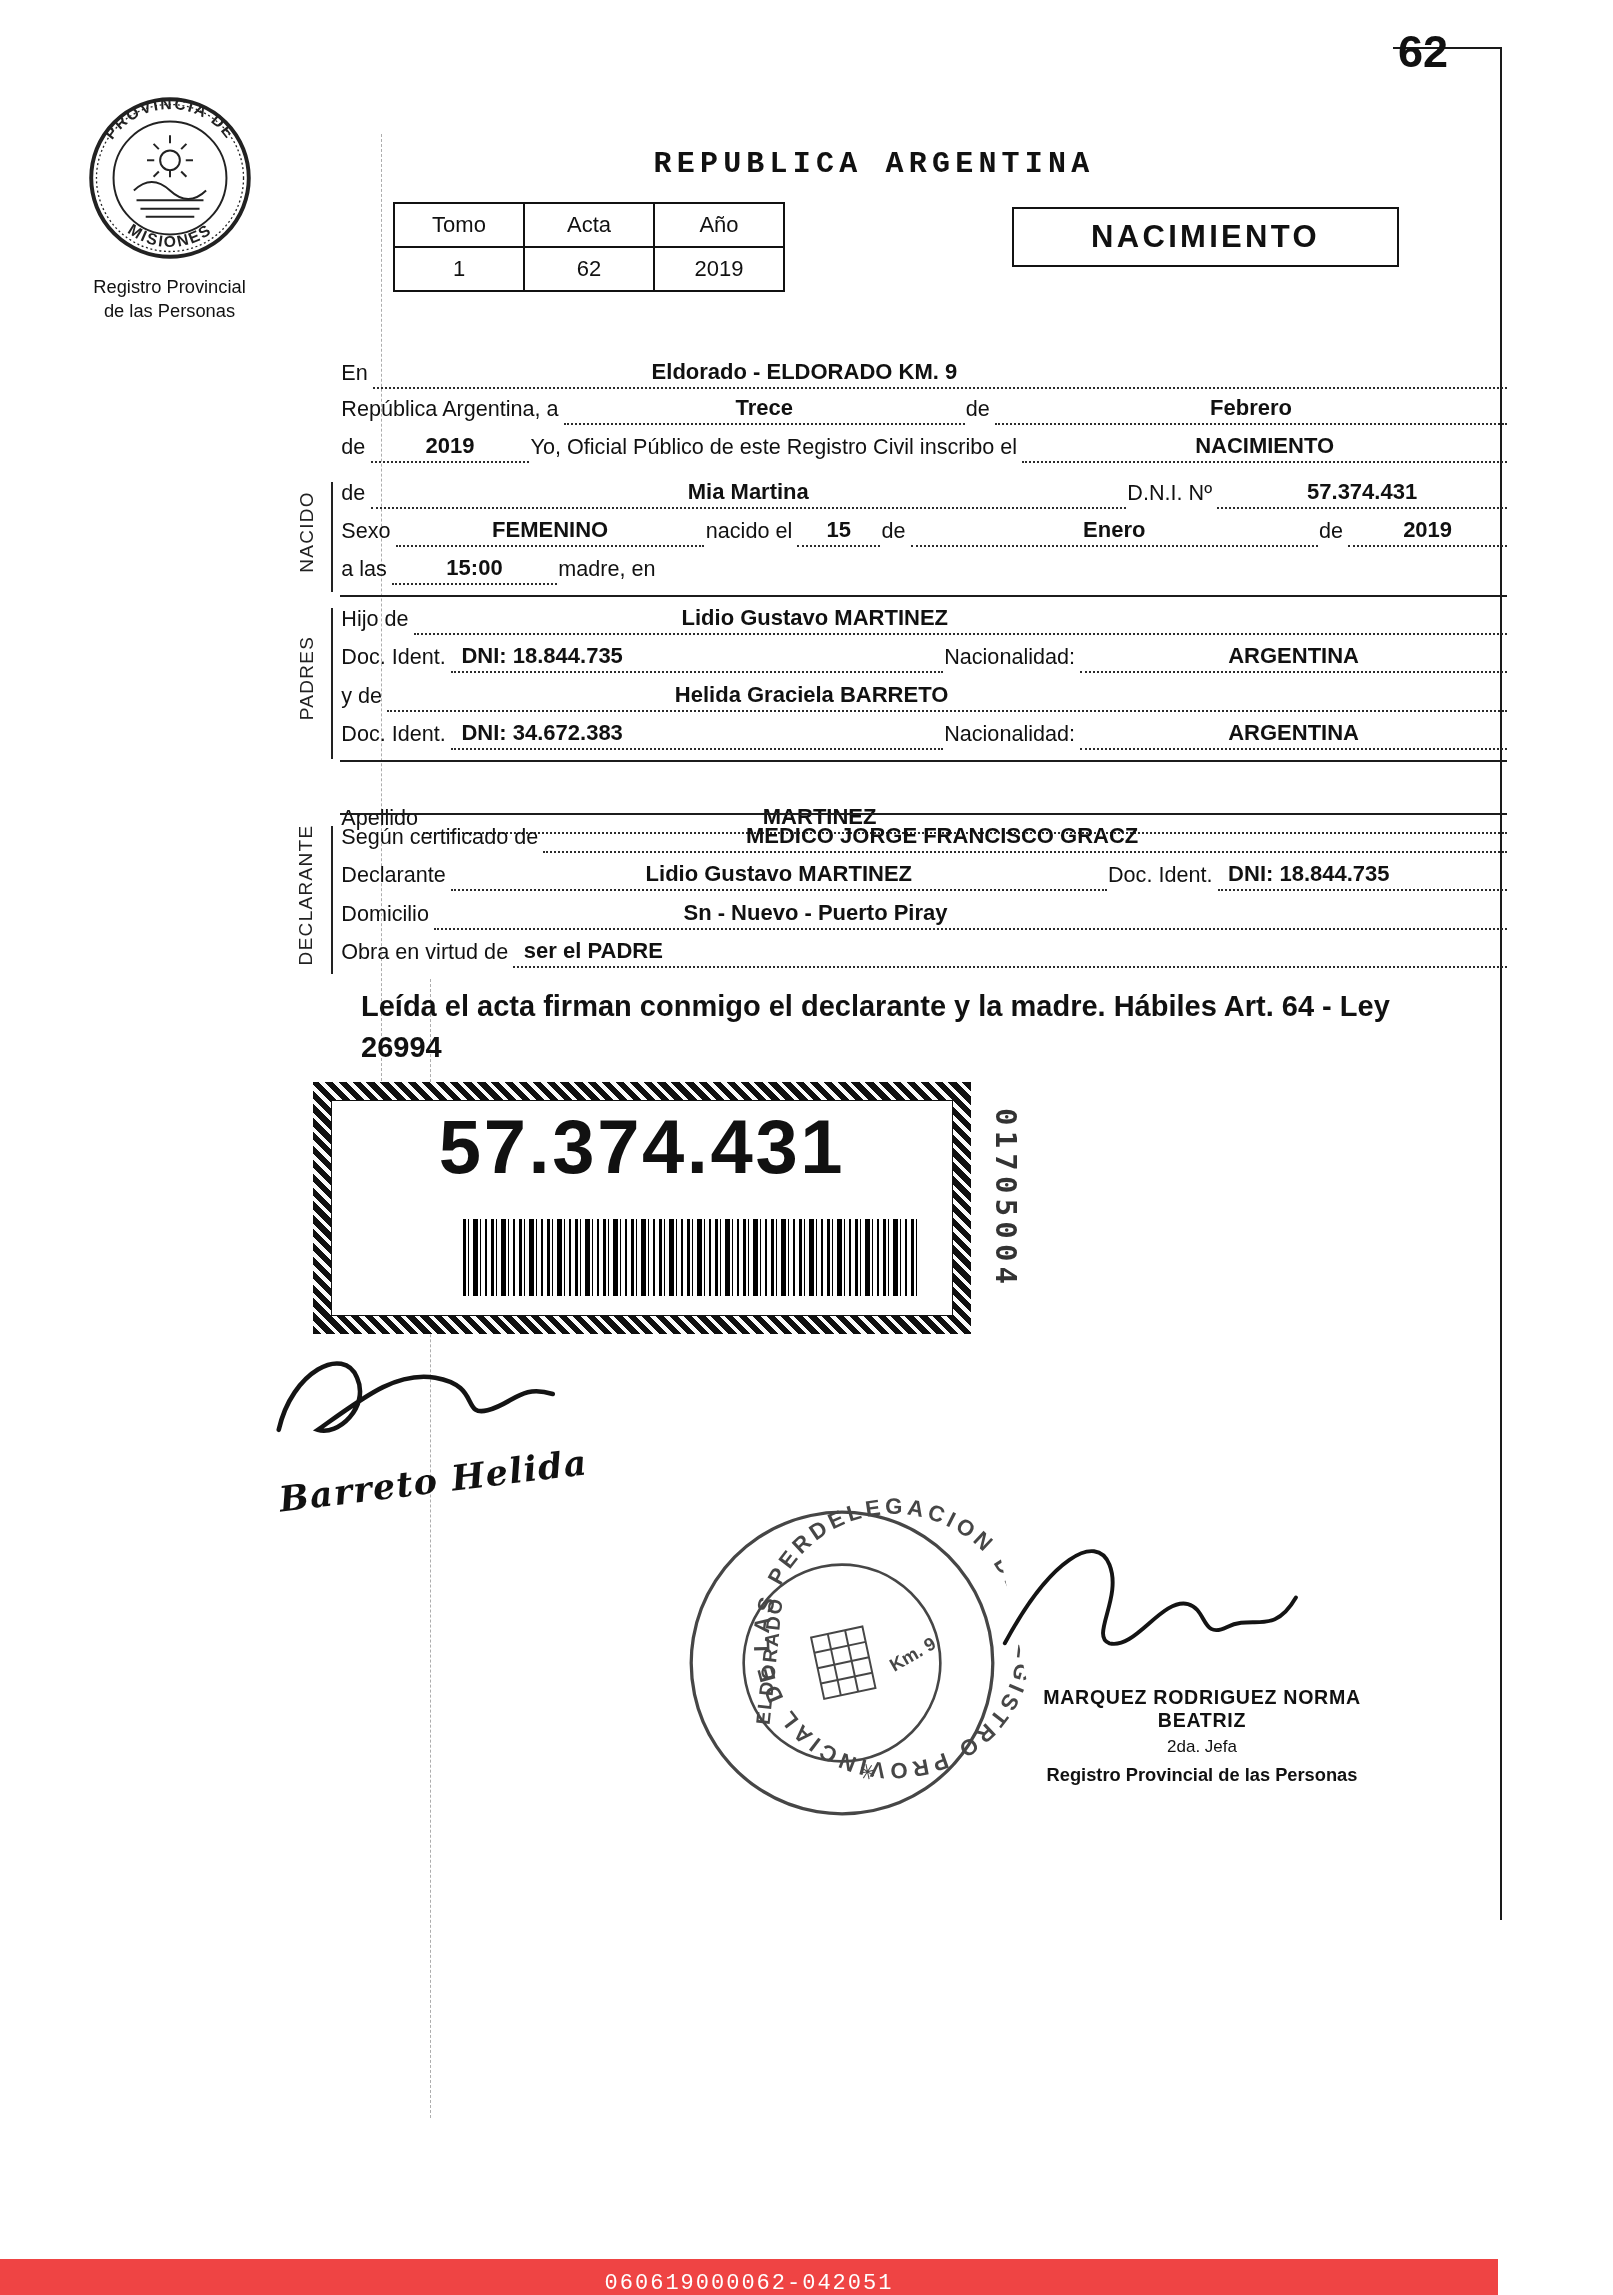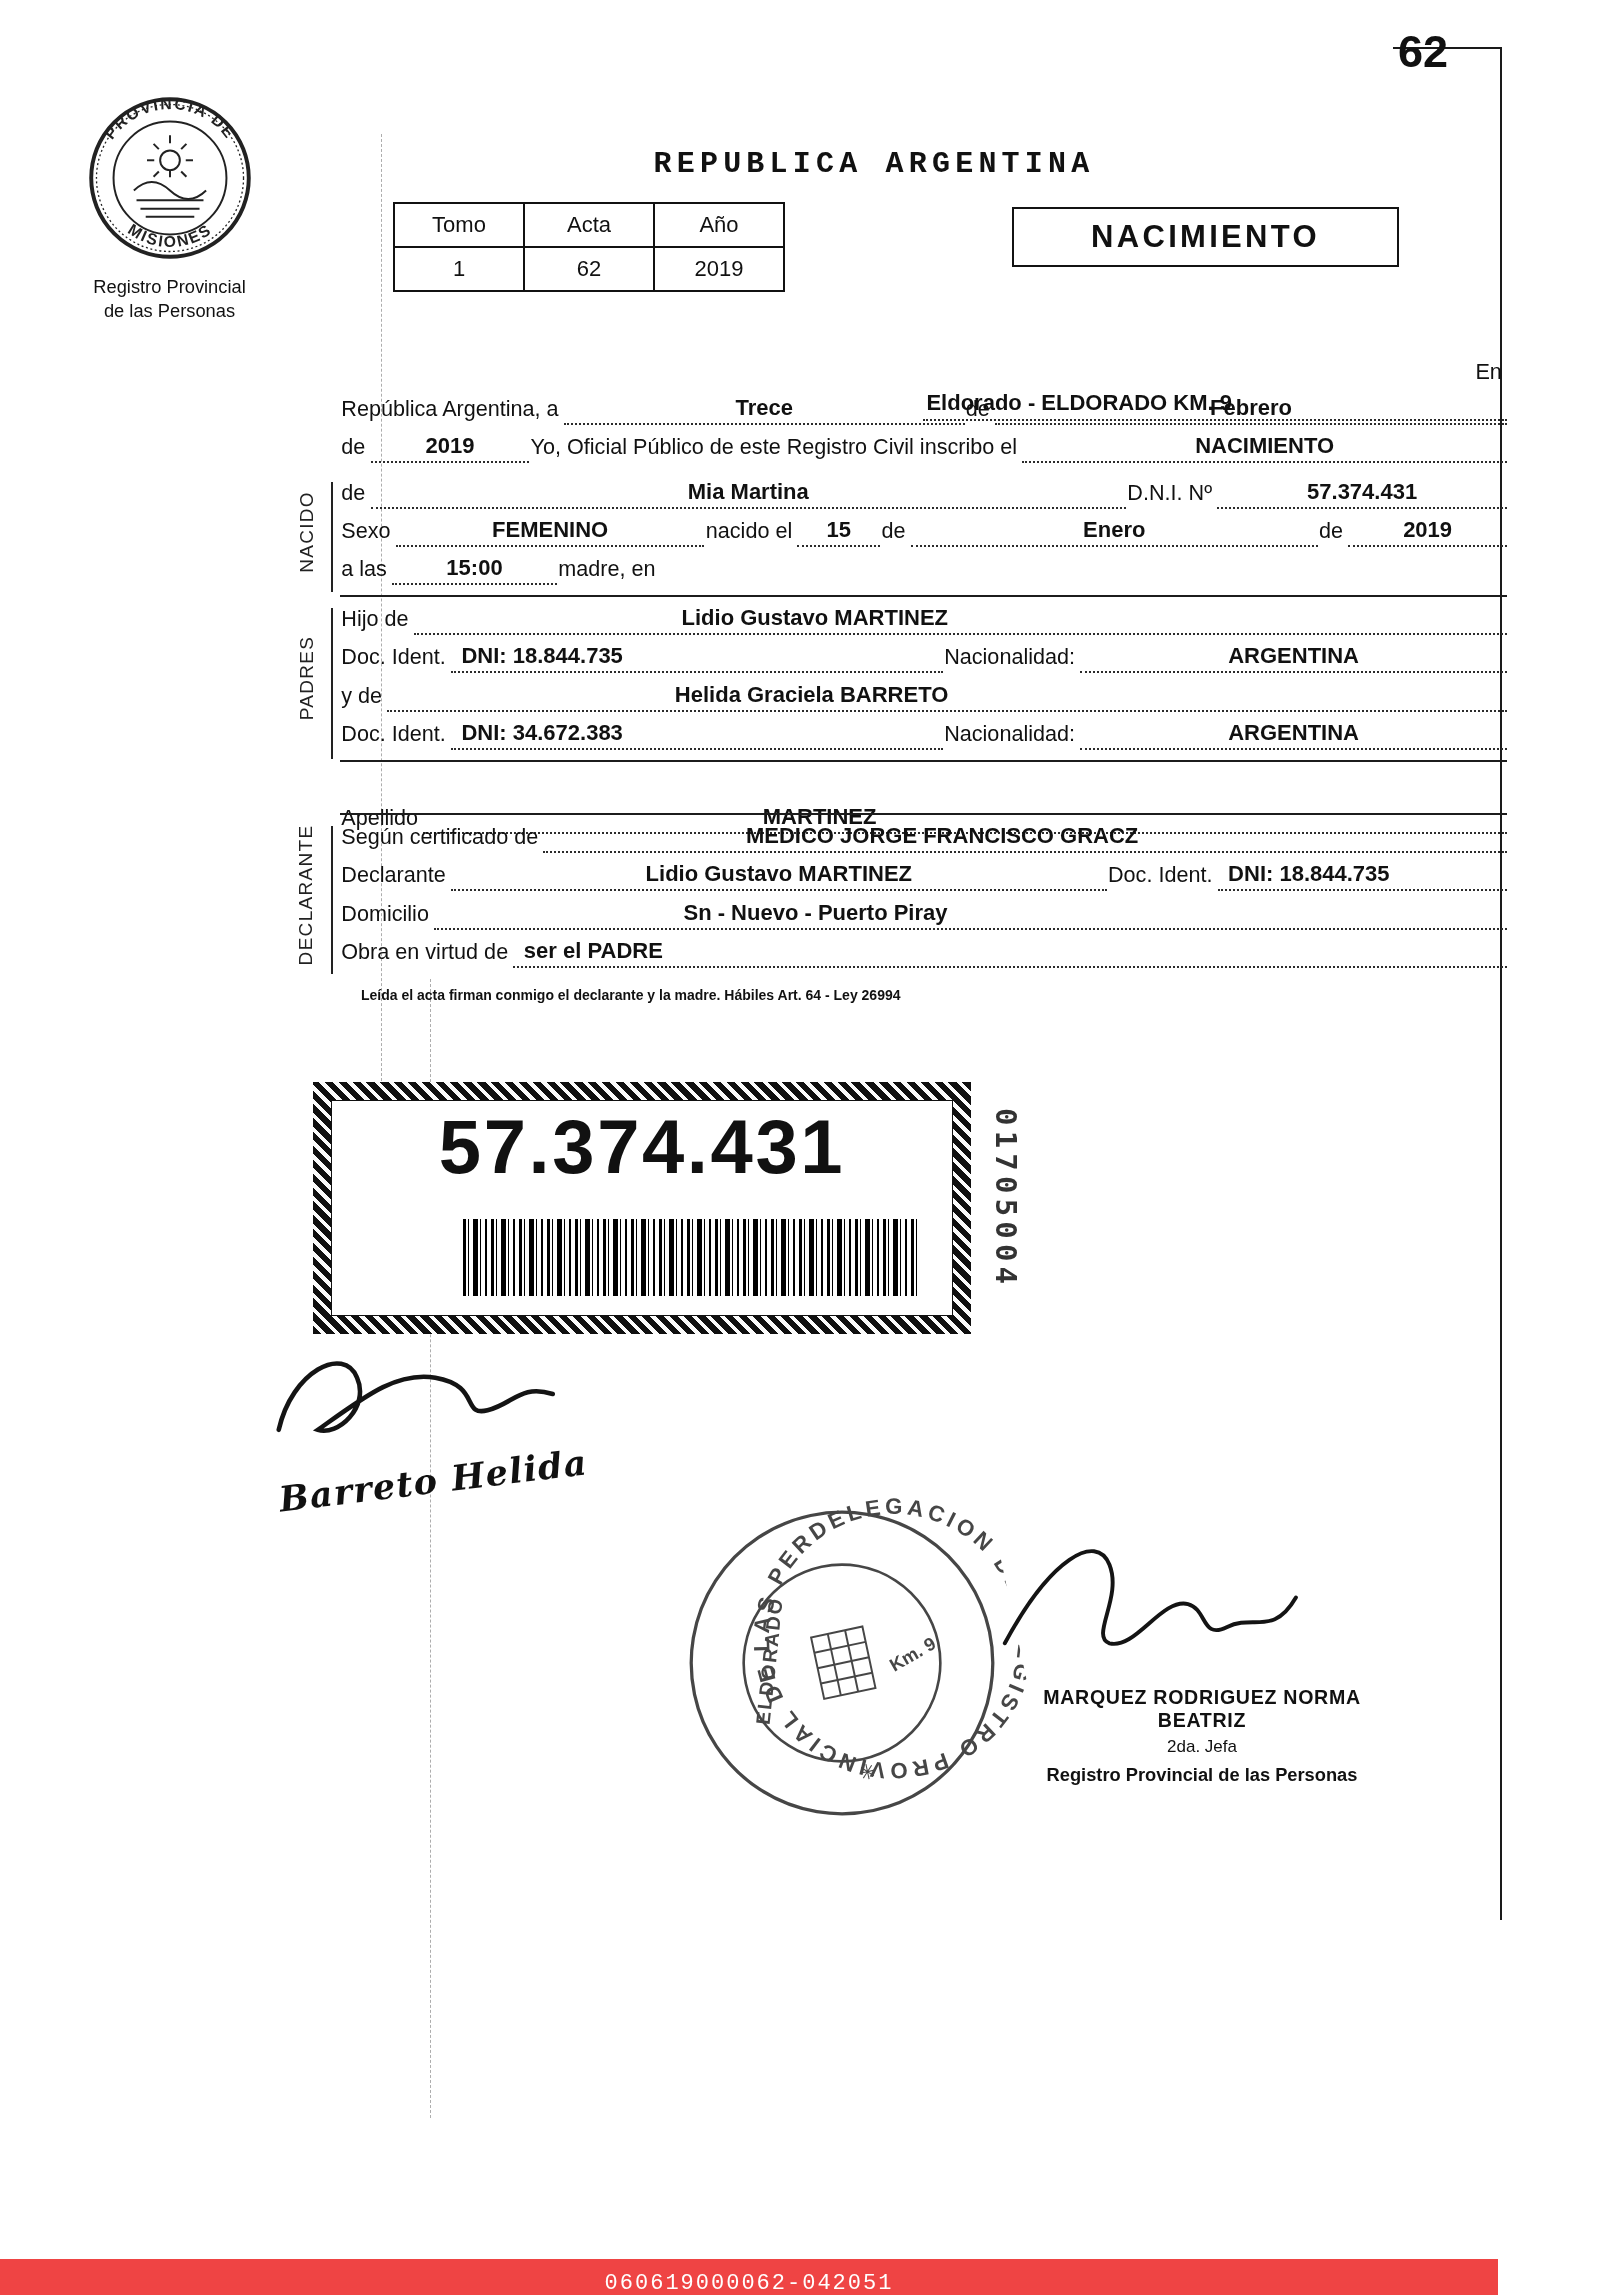--- a/index.html
+++ b/index.html
@@ -24,21 +24,21 @@
   
   .row{position:absolute;left:340px;width:1167px;display:flex;align-items:flex-end;font-size:21.6px;line-height:1.35;}
   .lbl{white-space:nowrap;padding:0 5.2px 2px 1.3px;}
   .fill{border-bottom:2px dotted #2b2b2b;text-align:center;font-weight:700;font-size:22px;
         padding:0 3.9px 0.7px;white-space:nowrap;min-width:26px;}
   .g1{flex:1 1 0;}
   .left{text-align:left;padding-left:10.5px;}
   .sep{position:absolute;left:340px;width:1167px;height:0;border-top:2px solid #1c1c1c;}
   .side{position:absolute;transform:rotate(-90deg);font-size:19px;letter-spacing:1.3px;color:#222;text-align:center;}
   .bracket{position:absolute;width:2px;background:#222;}
-  .closing{position:absolute;left:361px;top:986px;width:1100px;font-weight:700;font-size:14px;line-height:1.4;}
+  .closing{position:absolute;left:361px;top:986px;width:1100px;font-weight:700;font-size:29px;line-height:1.4;}
 
   
   .stamp-outer{position:absolute;left:313px;top:1082px;width:658px;height:252px;
                background:repeating-linear-gradient(45deg,#101010 0 5.9px,#fbfbfb 5.9px 9.8px);}
   .stamp-inner{position:absolute;inset:17.7px;background:#fff;border:1.3px solid #111;}
   .stamp-num{margin-top:2.6px;text-align:center;font-size:76px;font-weight:800;letter-spacing:2.6px;}
   .barcode{position:absolute;left:131px;top:118px;width:458px;height:77px;
            background:repeating-linear-gradient(90deg,#000 0 3.3px,#fff 3.3px 5.2px,#000 5.2px 6.5px,#fff 6.5px 10.5px,
            #000 10.5px 15px,#fff 15px 17px,#000 17px 18.3px,#fff 18.3px 22px,#000 22px 24px,#fff 24px 28px);}
   .serial{position:absolute;left:1023px;top:1108px;transform-origin:0 0;transform:rotate(90deg);
@@ -129,21 +129,21 @@
 
   <div class="type-box">NACIMIENTO</div>
 
   <div class="side" style="left:254px;top:521px;width:105px;">NACIDO</div>
   <div class="bracket" style="left:331px;top:482px;height:110px;"></div>
   <div class="side" style="left:254px;top:667px;width:105px;">PADRES</div>
   <div class="bracket" style="left:331px;top:608px;height:151px;"></div>
   <div class="side" style="left:221px;top:884px;width:170px;">DECLARANTE</div>
   <div class="bracket" style="left:331px;top:826px;height:148px;"></div>
 
-  <div class="row" style="top:357px;flex-direction:column;">
+  <div class="row" style="top:357px;">
     <span class="lbl">En</span>
     <span class="fill g1" style="padding-right:275px;">Eldorado - ELDORADO KM. 9</span>
   </div>
 
   <div class="row" style="top:393px;">
     <span class="lbl">República Argentina, a</span>
     <span class="fill" style="flex:0 0 393px;">Trece</span>
     <span class="lbl">de</span>
     <span class="fill g1">Febrero</span>
   </div>

